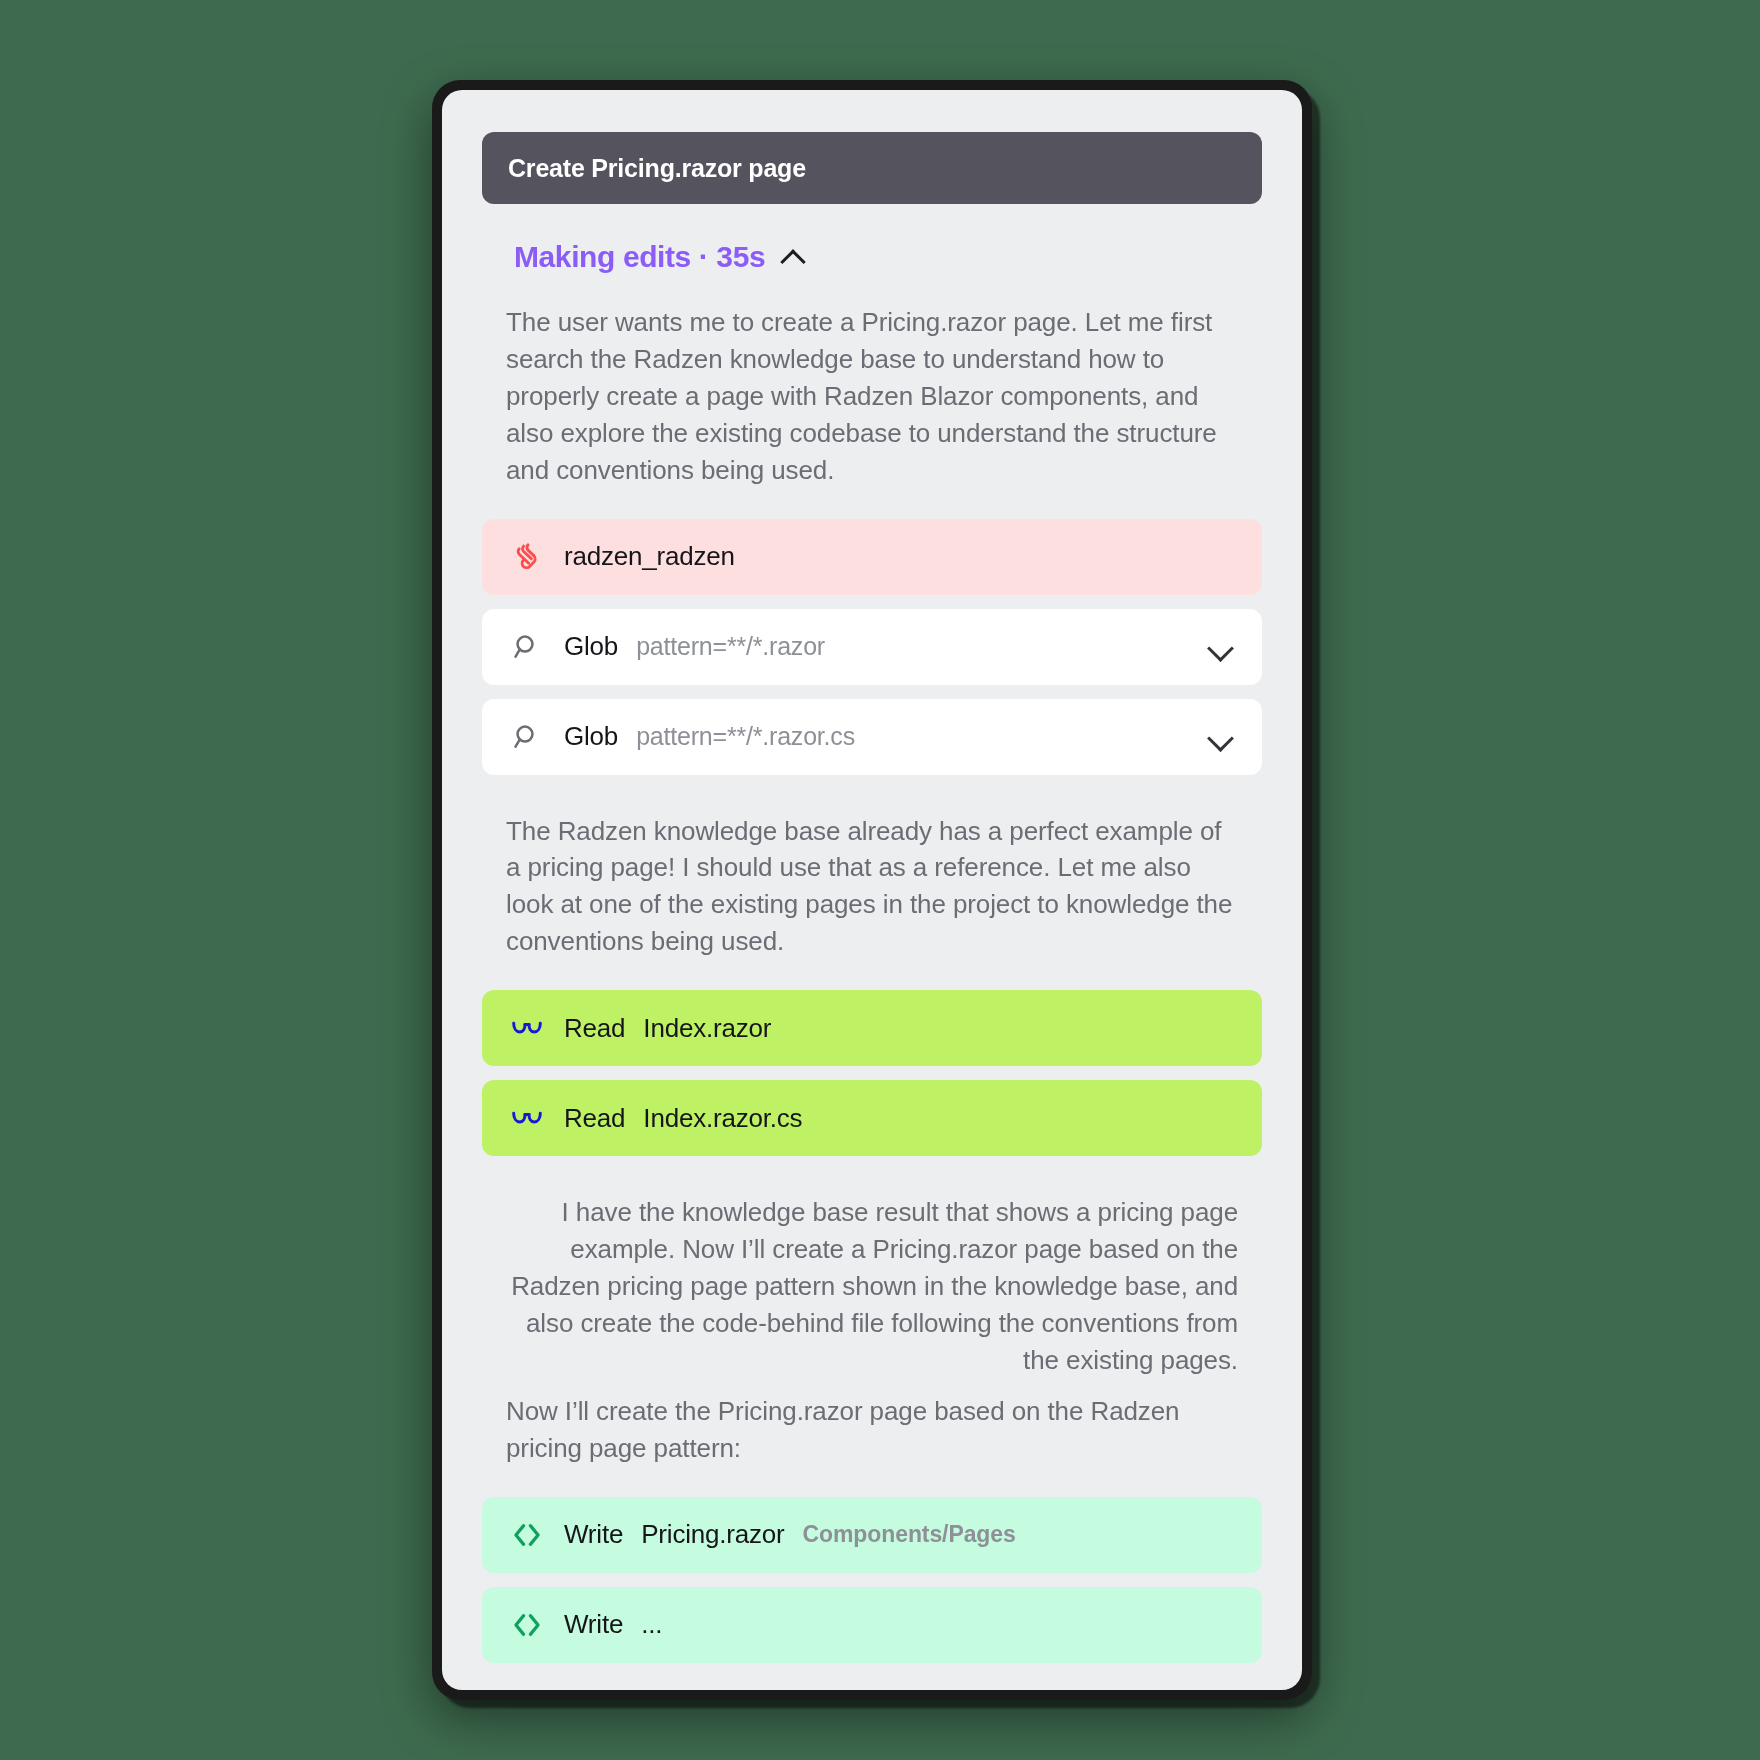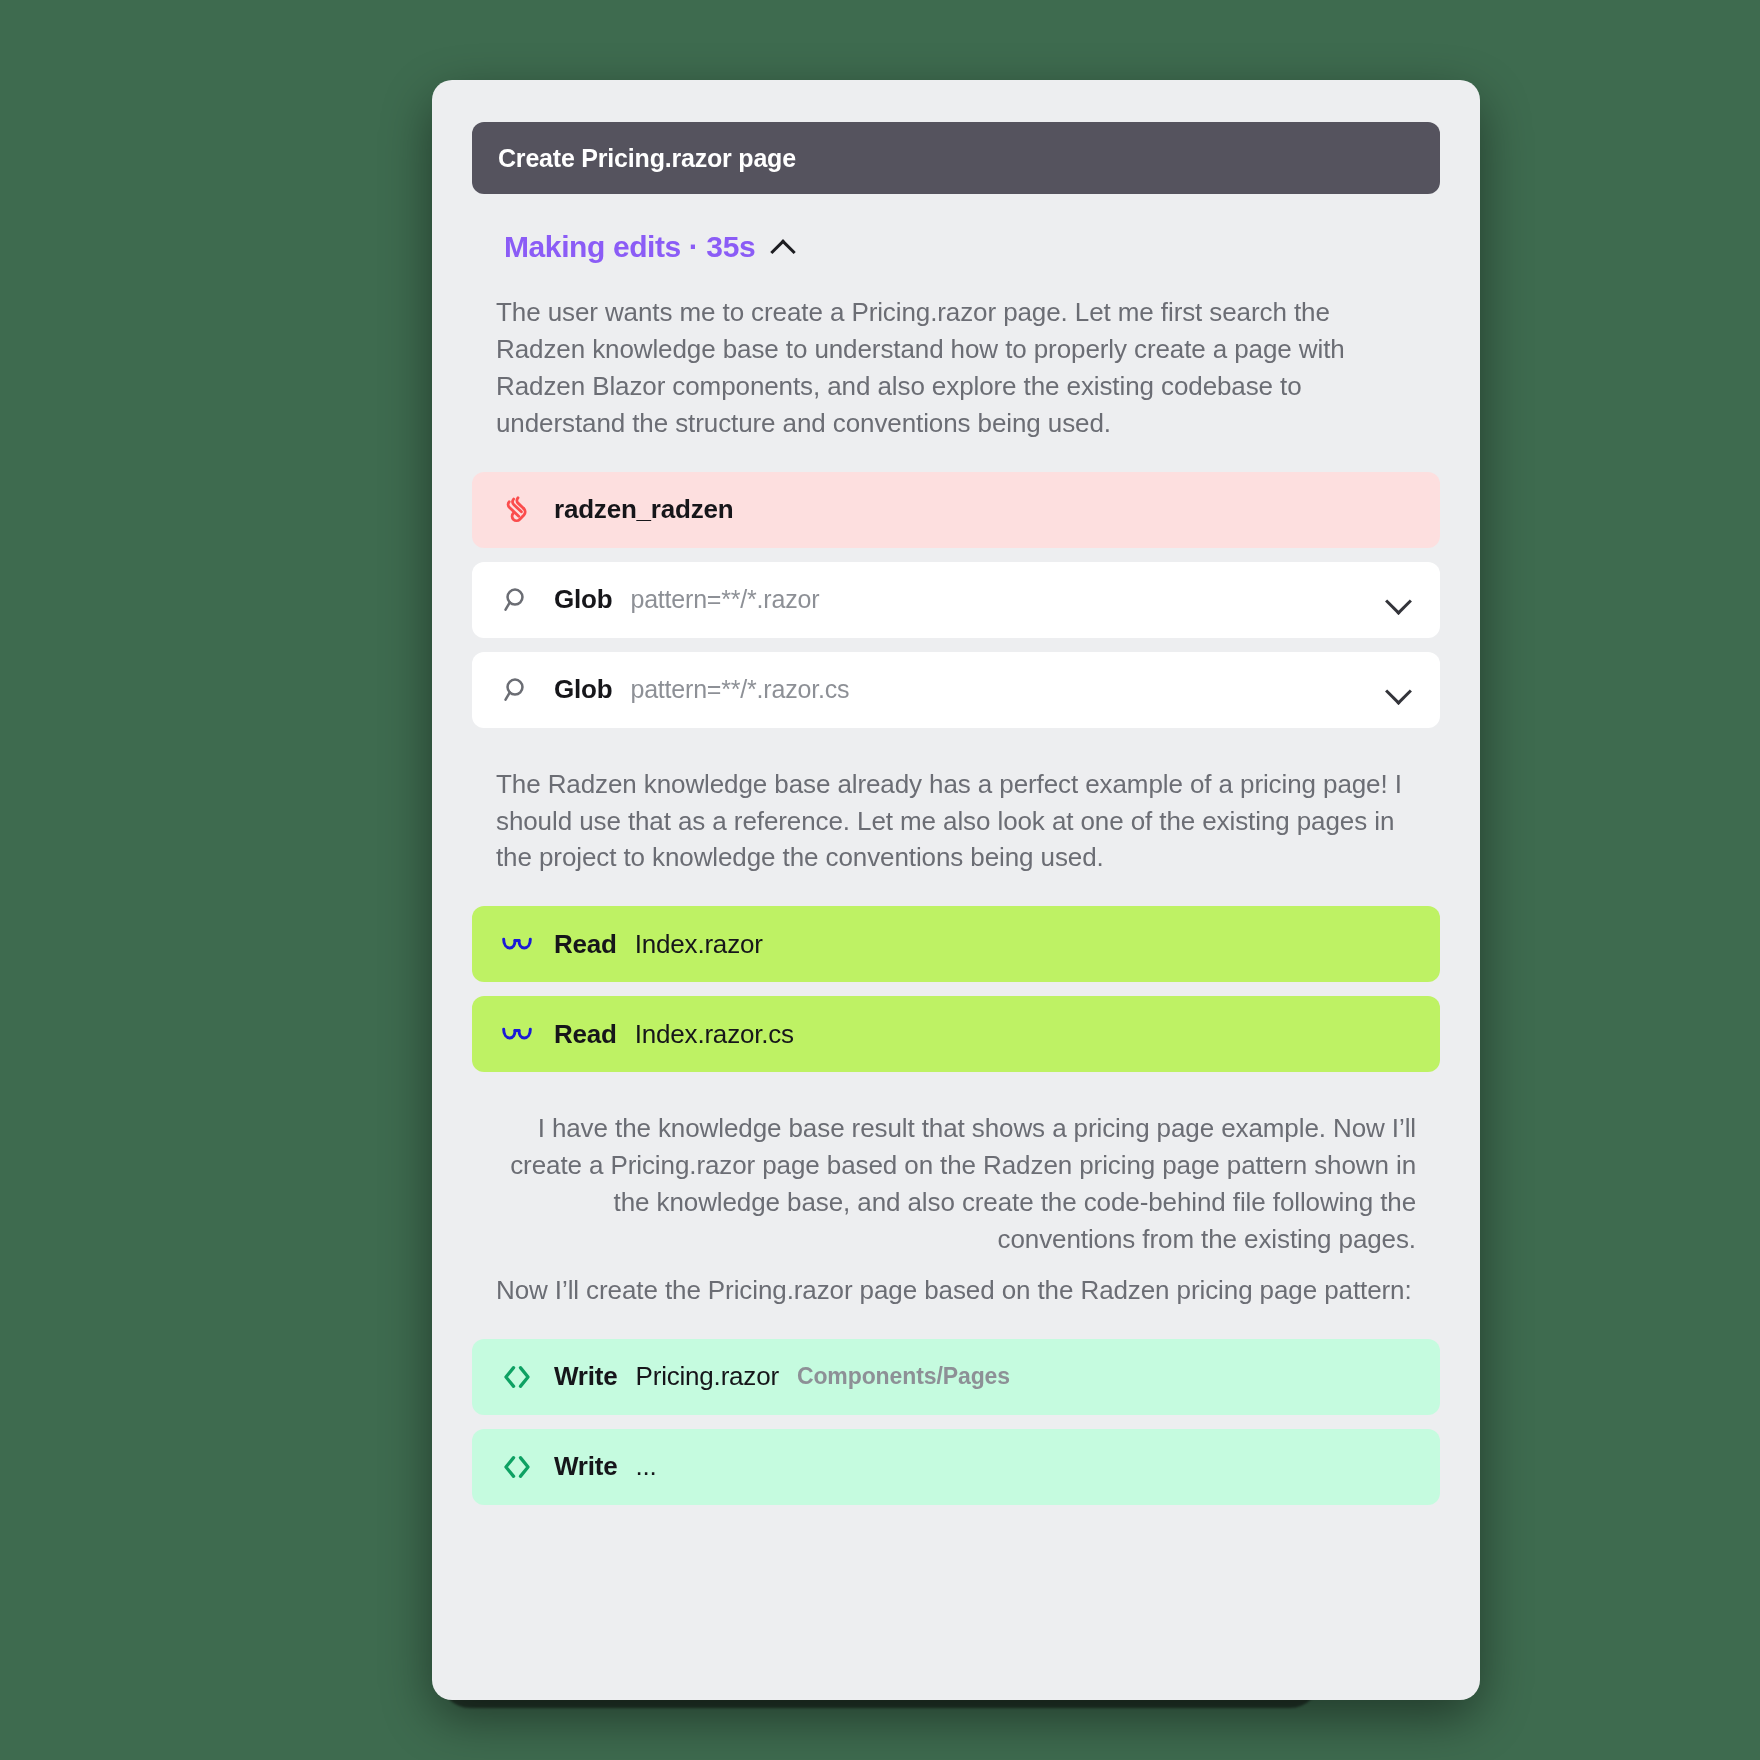--- a/index.html
+++ b/index.html
@@ -29,24 +29,25 @@
     border-radius: 30px;
     background: #0d0d0d;
     filter: blur(1px);
     opacity: 0.55;
   }
 
   .device {
     position: absolute;
     left: 432px;
     top: 80px;
-    width: 1048px;
+    width: 880px;
     height: 1620px;
     background: #1a1a1a;
     border-radius: 28px;
+    padding: 10px;
     box-shadow: 0 18px 50px rgba(0,0,0,0.45);
   }
 
   .screen {
     width: 100%;
     height: 100%;
     background: #edeef0;
     border-radius: 20px;
     overflow: hidden;
     padding: 42px 40px 0 40px;
@@ -133,21 +134,21 @@
     width: 38px;
     height: 38px;
     flex: none;
     display: flex;
     align-items: center;
     justify-content: center;
   }
 
   .tool-name {
     font-size: 26px;
-    font-weight: bold;
+    font-weight: normal;
     color: #16161a;
     letter-spacing: -0.2px;
     flex: none;
   }
   .tool-arg {
     font-size: 25px;
     color: #8d9096;
     letter-spacing: -0.2px;
     font-weight: normal;
   }

